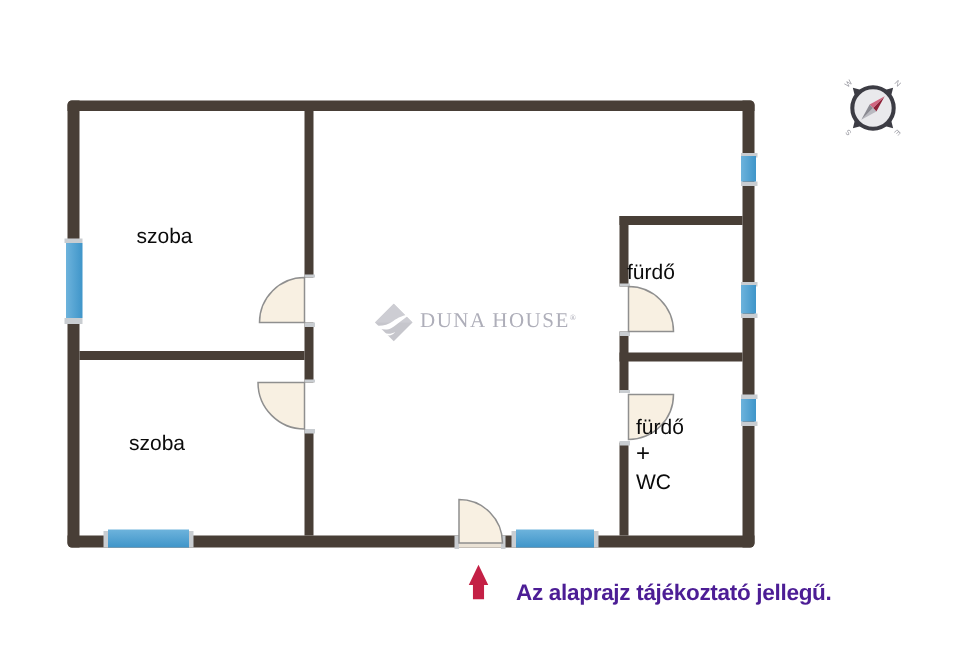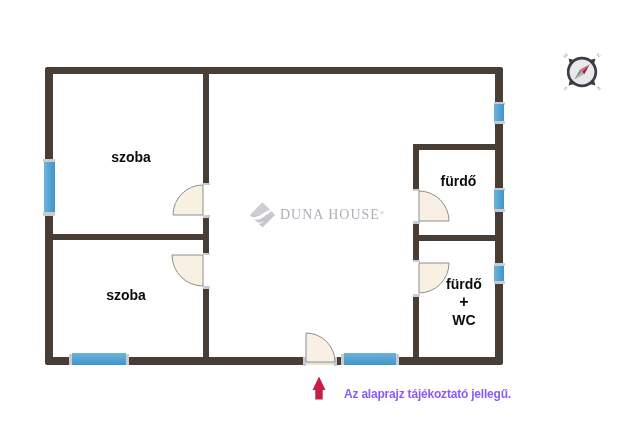--- a/index.html
+++ b/index.html
@@ -2,21 +2,21 @@
 <html><head>
 <meta charset="utf-8">
 <style>
   html,body{margin:0;padding:0;background:#fff;}
   #page{position:relative;width:640px;height:434px;background:#fff;overflow:hidden;
         font-family:"Liberation Sans",sans-serif;}
   .wall{position:absolute;background:#483e36;}
   .cap{position:absolute;background:#c9cdd1;}
   .win{position:absolute;background:linear-gradient(90deg,#6db3dc,#3f95c9);}
   .winh{position:absolute;background:linear-gradient(180deg,#6db3dc,#3f95c9);}
-  .lbl{position:absolute;font-weight:bold;color:#0b0b0b;text-align:center;}
+  .lbl{position:absolute;font-weight:normal;color:#0b0b0b;text-align:left;}
 </style>
 </head>
 <body>
 <div id="page">
 
   <div class="wall" style="left:45px;top:67px;width:458px;height:7px;border-radius:3px 3px 0 0;"></div>
   <div class="wall" style="left:45px;top:67px;width:8px;height:298px;border-radius:3px 0 0 3px;"></div>
   <div class="wall" style="left:495px;top:67px;width:8px;height:298px;border-radius:0 3px 3px 0;"></div>
   <div class="wall" style="left:45px;top:357px;width:458px;height:8px;border-radius:0 0 3px 3px;"></div>
 
@@ -82,21 +82,21 @@
     <path d="M0.5 14.8 C4 17.6 8.5 18.6 12 16.6 C16.5 14 19.5 10.6 25.5 7 C19.5 8.3 16.5 9.6 13 12.1 C9 14.9 4.5 15.8 0.5 14.8 Z" fill="#ffffff"></path>
     <path d="M6.5 19.8 C9.5 21 12 20.8 14.5 19.2 C12.2 22.6 8.5 22.2 6.5 19.8 Z" fill="#ffffff"></path>
   </svg>
   <div style="position:absolute;left:280px;top:207px;width:140px;font-family:'Liberation Serif',serif;font-size:14px;letter-spacing:1.0px;color:#aeaeb9;">DUNA HOUSE<span style="font-size:5.5px;vertical-align:4.5px;letter-spacing:0;">®</span></div>
 
   <div class="lbl" style="left:91px;top:149px;width:80px;font-size:14px;">szoba</div>
   <div class="lbl" style="left:86px;top:287px;width:80px;font-size:14px;">szoba</div>
   <div class="lbl" style="left:418px;top:173px;width:81px;font-size:14px;">fürdő</div>
   <div class="lbl" style="left:424px;top:275px;width:80px;font-size:14px;line-height:18px;">fürdő<br><span style="font-size:16px;">+</span><br>WC</div>
 
-  <div style="position:absolute;left:344px;top:387px;font-size:12px;font-weight:bold;color:#8b5cf6;letter-spacing:-0.2px;">Az alaprajz tájékoztató jellegű.</div>
+  <div style="position:absolute;left:344px;top:387px;font-size:15px;font-weight:bold;color:#4c1d95;letter-spacing:-0.2px;">Az alaprajz tájékoztató jellegű.</div>
 
   <svg style="position:absolute;left:311.5px;top:376px;" width="14" height="24" viewBox="0 0 14 24">
     <path d="M7 0.5 L13.5 14 L10.7 14 L10.7 23.5 L3.3 23.5 L3.3 14 L0.5 14 Z" fill="#c42045"></path>
   </svg>
 
   <svg style="position:absolute;left:558px;top:48px;" width="48" height="48" viewBox="0 0 48 48">
     <g transform="translate(24,24)">
       <g fill="#3c3c44">
         <path transform="rotate(45)" d="M-3,-14 L0,-19 L3,-14 Z"></path>
         <path transform="rotate(135)" d="M-3,-14 L0,-19 L3,-14 Z"></path>

